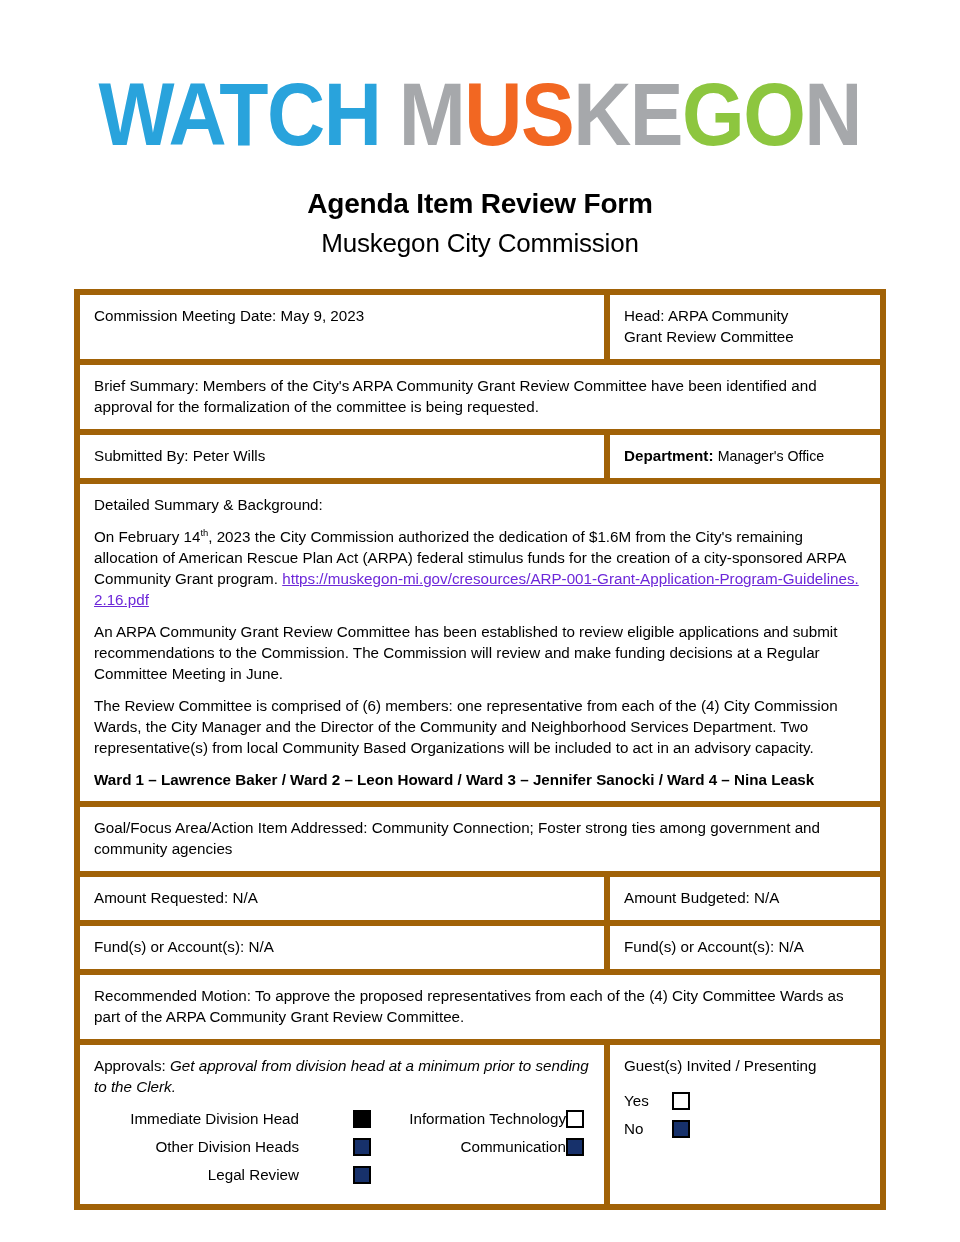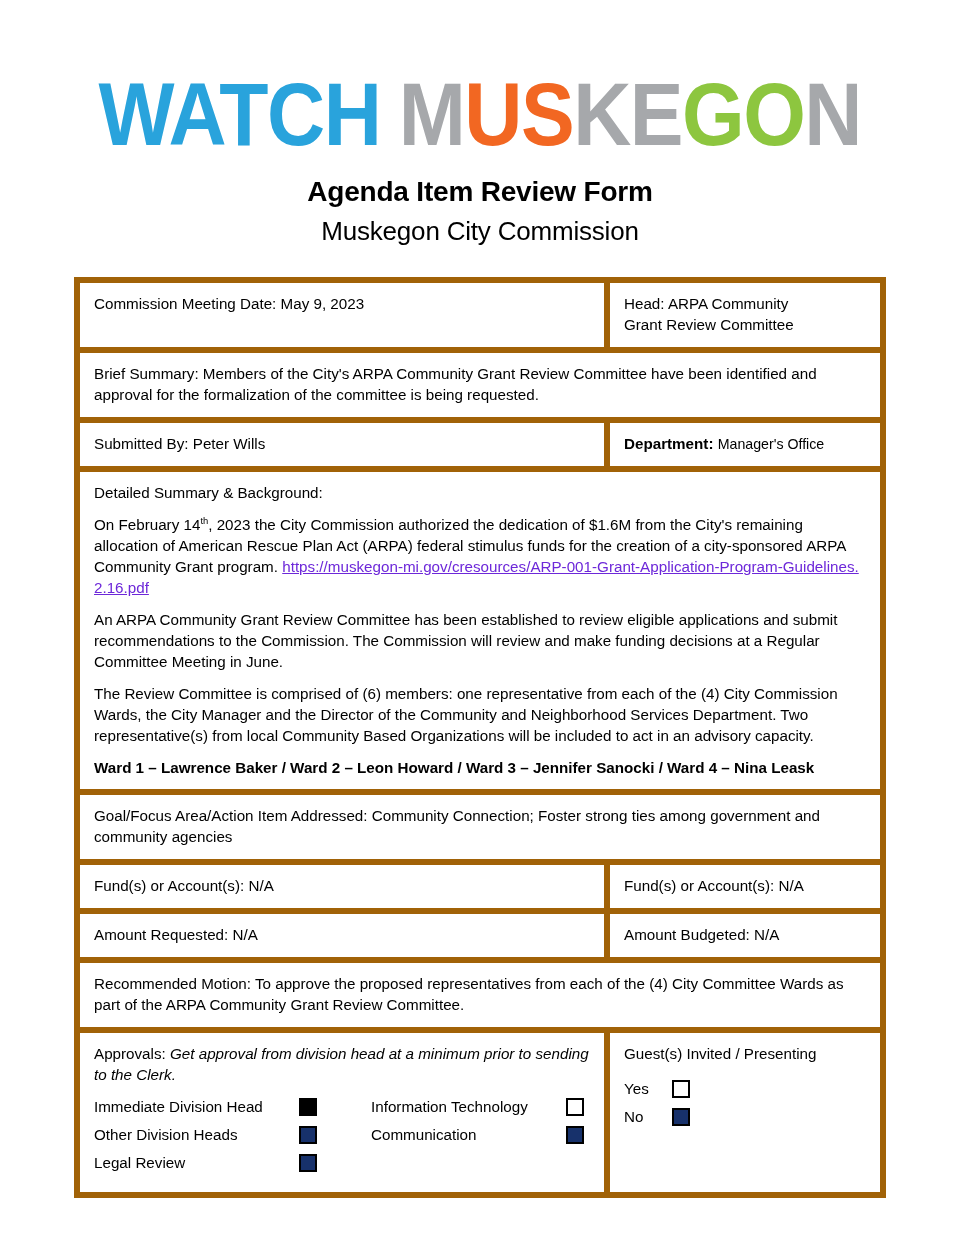--- a/index.html
+++ b/index.html
@@ -37,21 +37,21 @@
   .lg-blue   { color: #29A3DC; }
   .lg-gray   { color: #A6A8AB; }
   .lg-orange { color: #F26722; }
   .lg-green  { color: #8DC63F; }
   .logo .gap { display: inline-block; width: 18px; }
 
   .doc-title {
     text-align: center;
     font-size: 28px;
     font-weight: bold;
-    margin-top: 24px;
+    margin-top: 36px;
     letter-spacing: -0.2px;
   }
   .doc-subtitle {
     text-align: center;
     font-size: 26px;
     font-weight: normal;
     margin-top: 8px;
     letter-spacing: -0.2px;
   }
 
@@ -92,20 +92,21 @@
   .chk-grid {
     width: 100%;
     border-collapse: collapse;
   }
   .chk-grid td {
     border: none;
     padding: 0 0 9px 0;
     font-size: 15.2px;
     line-height: 1.2;
     vertical-align: middle;
+    text-align: right;
   }
   .chk-grid td.lbl-a { width: 205px; }
   .chk-grid td.box-a { width: 72px; }
   .chk-grid td.lbl-b { width: 195px; }
   .chk-grid td.box-b { width: auto; text-align: left; }
 
   .chk {
     display: inline-block;
     width: 18px;
     height: 18px;
@@ -181,34 +182,34 @@
     </td>
   </tr>
 
   <tr>
     <td colspan="2" class="cell-pad-lg">
       <p class="para">Goal/Focus Area/Action Item Addressed: Community Connection; Foster strong ties among government and community agencies</p>
     </td>
   </tr>
 
   <tr>
-    <td class="cell-pad-lg">
-      <p class="para">Fund(s) or Account(s): N/A</p>
-    </td>
-    <td class="cell-pad-lg">
-      <p class="para">Fund(s) or Account(s): N/A</p>
-    </td>
-  </tr>
-
-  <tr>
     <td class="cell-pad-lg" style="width:406px">
       <p class="para">Amount Requested: N/A</p>
     </td>
     <td class="cell-pad-lg">
       <p class="para">Amount Budgeted: N/A</p>
+    </td>
+  </tr>
+
+  <tr>
+    <td class="cell-pad-lg">
+      <p class="para">Fund(s) or Account(s): N/A</p>
+    </td>
+    <td class="cell-pad-lg">
+      <p class="para">Fund(s) or Account(s): N/A</p>
     </td>
   </tr>
 
   <tr>
     <td colspan="2" class="cell-pad-lg">
       <p class="para">Recommended Motion: To approve the proposed representatives from each of the (4) City Committee Wards as part of the ARPA Community Grant Review Committee.</p>
     </td>
   </tr>
 
   <tr>

